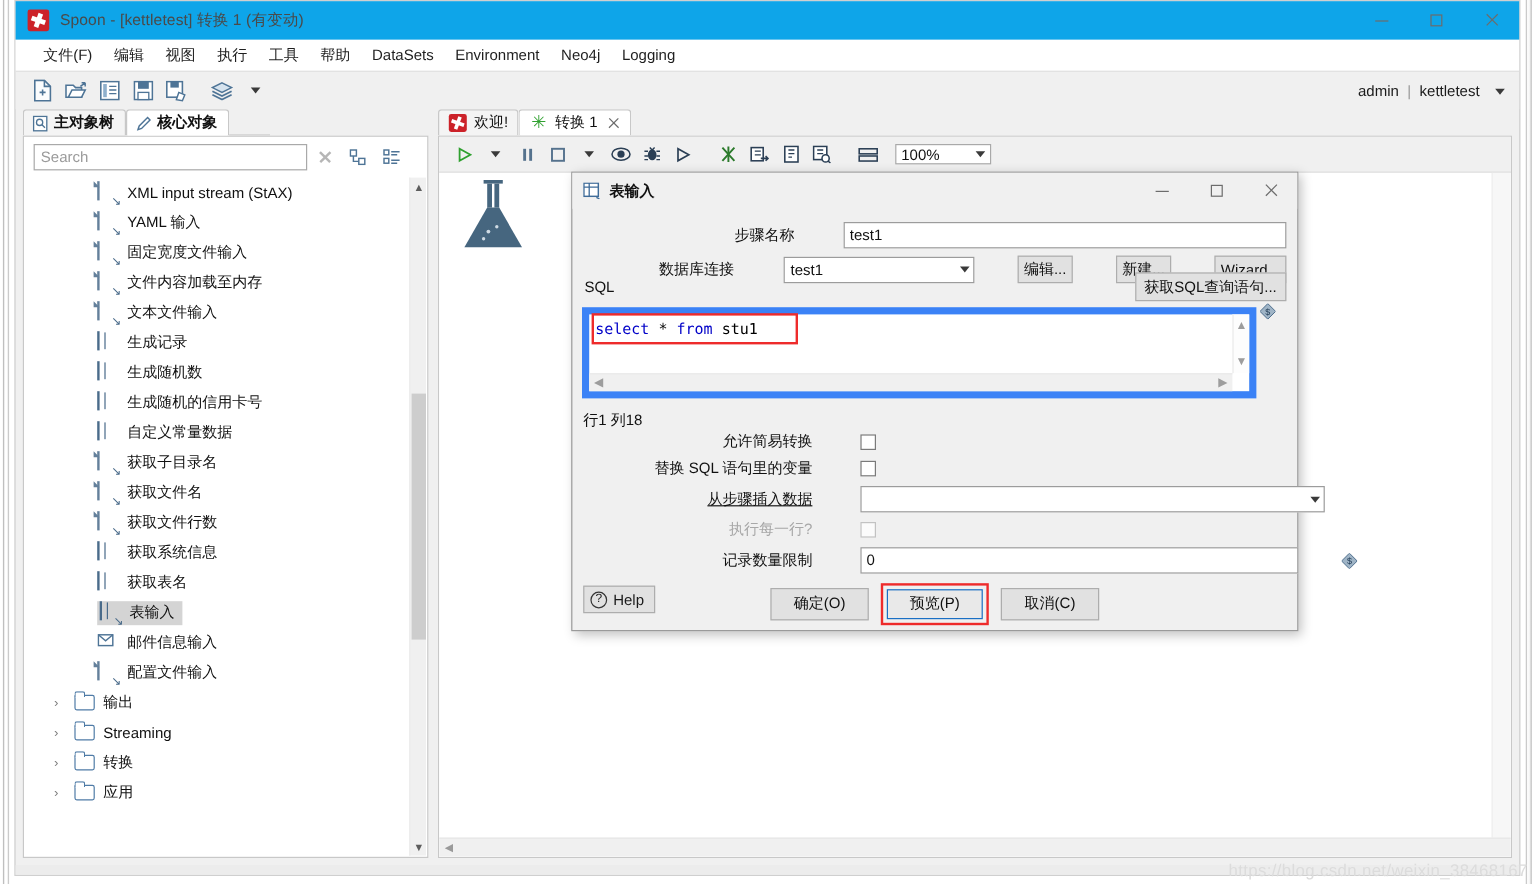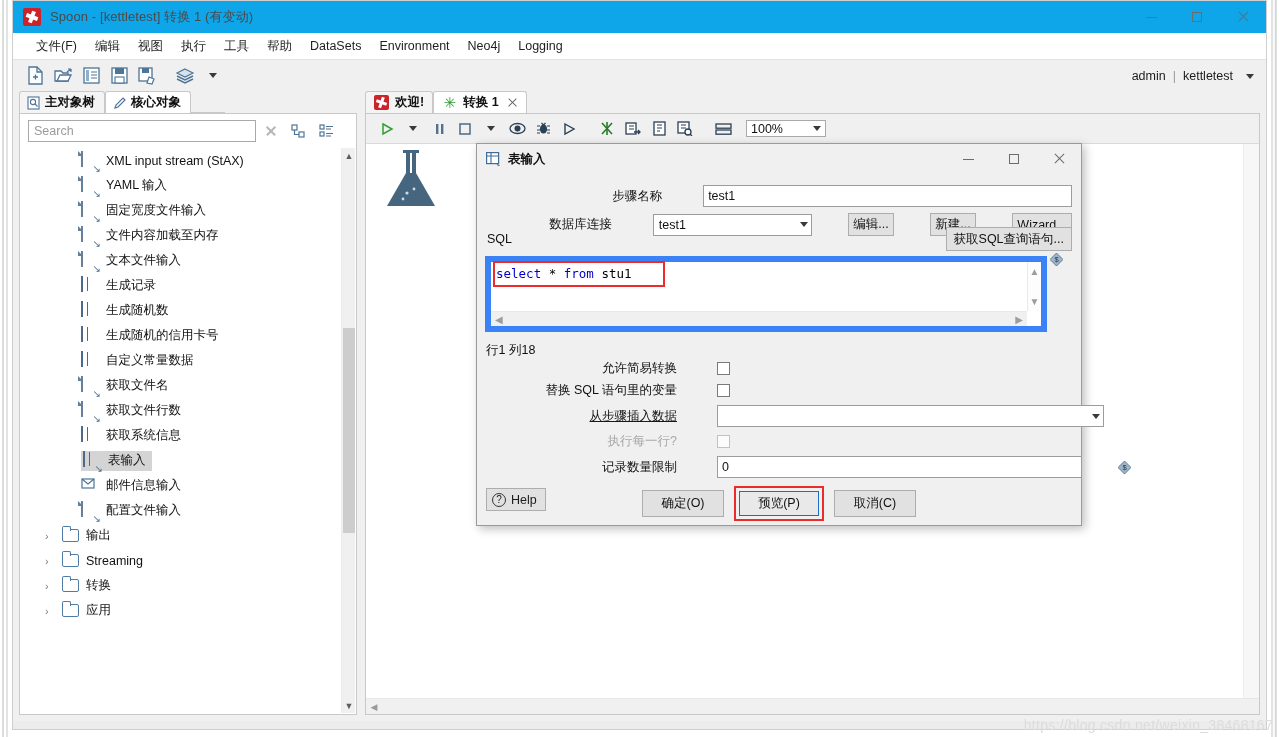--- a/index.html
+++ b/index.html
@@ -125,21 +125,21 @@
   
   #left-scroll { position: absolute; right: 1px; top: 34px; width: 14px; bottom: 1px; background: #f0f0f0; border-left:1px solid #ebebeb;}
   .sb-arrow { width: 14px; height: 15px; display: flex; align-items: center; justify-content: center; color: #5d5d5d; font-size: 9px; }
   #left-thumb { position: absolute; left: 1px; top: 180px; width: 12px; height: 205px; background: #cdcdcd; }
 
   
   #right-panel { position: absolute; left: 352px; top: 0; right: 6px; bottom: 14px; }
   #tabs-right { height: 22px; display: flex; align-items: flex-end; }
   .rtab {
     height: 22px; display: flex; align-items: center; gap: 6px; padding: 0 8px;
-    font-size: 12.5px; font-weight: bold; color: #111;
+    font-size: 12.5px; font-weight: normal; color: #111;
     border: 1px solid #c8c8c8; border-bottom: none; border-radius: 3px 3px 0 0;
   }
   .rtab.inactive { background: #f4f4f4; }
   .rtab.active { background: #ffffff; }
   .tab-x { position: relative; width: 11px; height: 11px; margin-left: 2px; }
   .tab-x::before, .tab-x::after { content:""; position:absolute; left:0; top:5px; width:11px; height:1.3px; background:#6a6a6a; }
   .tab-x::before { transform: rotate(45deg); } .tab-x::after { transform: rotate(-45deg); }
   #welcome-ico { width:15px;height:15px;background:#cc2229;border-radius:2px;position:relative;flex:none; }
   #welcome-ico::before,#welcome-ico::after{content:"";position:absolute;background:#fff;}
   #welcome-ico::before{left:2px;top:6px;width:11px;height:3px;transform:rotate(20deg);}
@@ -392,29 +392,37 @@
           <div class="tree-row">
             <span class="step-ico"><span class="grid-ico"></span></span>
             <span class="lbl">生成随机的信用卡号</span>
           </div>
           <div class="tree-row">
             <span class="step-ico"><span class="grid-ico"></span></span>
             <span class="lbl">自定义常量数据</span>
           </div>
           <div class="tree-row">
             <span class="step-ico"><span class="doc-ico"></span><span class="arrow-tail"></span></span>
+            <span class="lbl">获取子目录名</span>
+          </div>
+          <div class="tree-row">
+            <span class="step-ico"><span class="doc-ico"></span><span class="arrow-tail"></span></span>
             <span class="lbl">获取文件名</span>
           </div>
           <div class="tree-row">
             <span class="step-ico"><span class="doc-ico"></span><span class="arrow-tail"></span></span>
             <span class="lbl">获取文件行数</span>
           </div>
           <div class="tree-row">
             <span class="step-ico"><span class="grid-ico"></span></span>
             <span class="lbl">获取系统信息</span>
+          </div>
+          <div class="tree-row">
+            <span class="step-ico"><span class="grid-ico"></span></span>
+            <span class="lbl">获取表名</span>
           </div>
           <div class="tree-row selected">
             <span class="lbl-wrap">
               <span class="step-ico"><span class="grid-ico"></span><span class="arrow-tail"></span></span>
               <span class="lbl">表输入</span>
             </span>
           </div>
           <div class="tree-row">
             <span class="step-ico">
               <svg width="16" height="14" viewBox="0 0 16 14">

